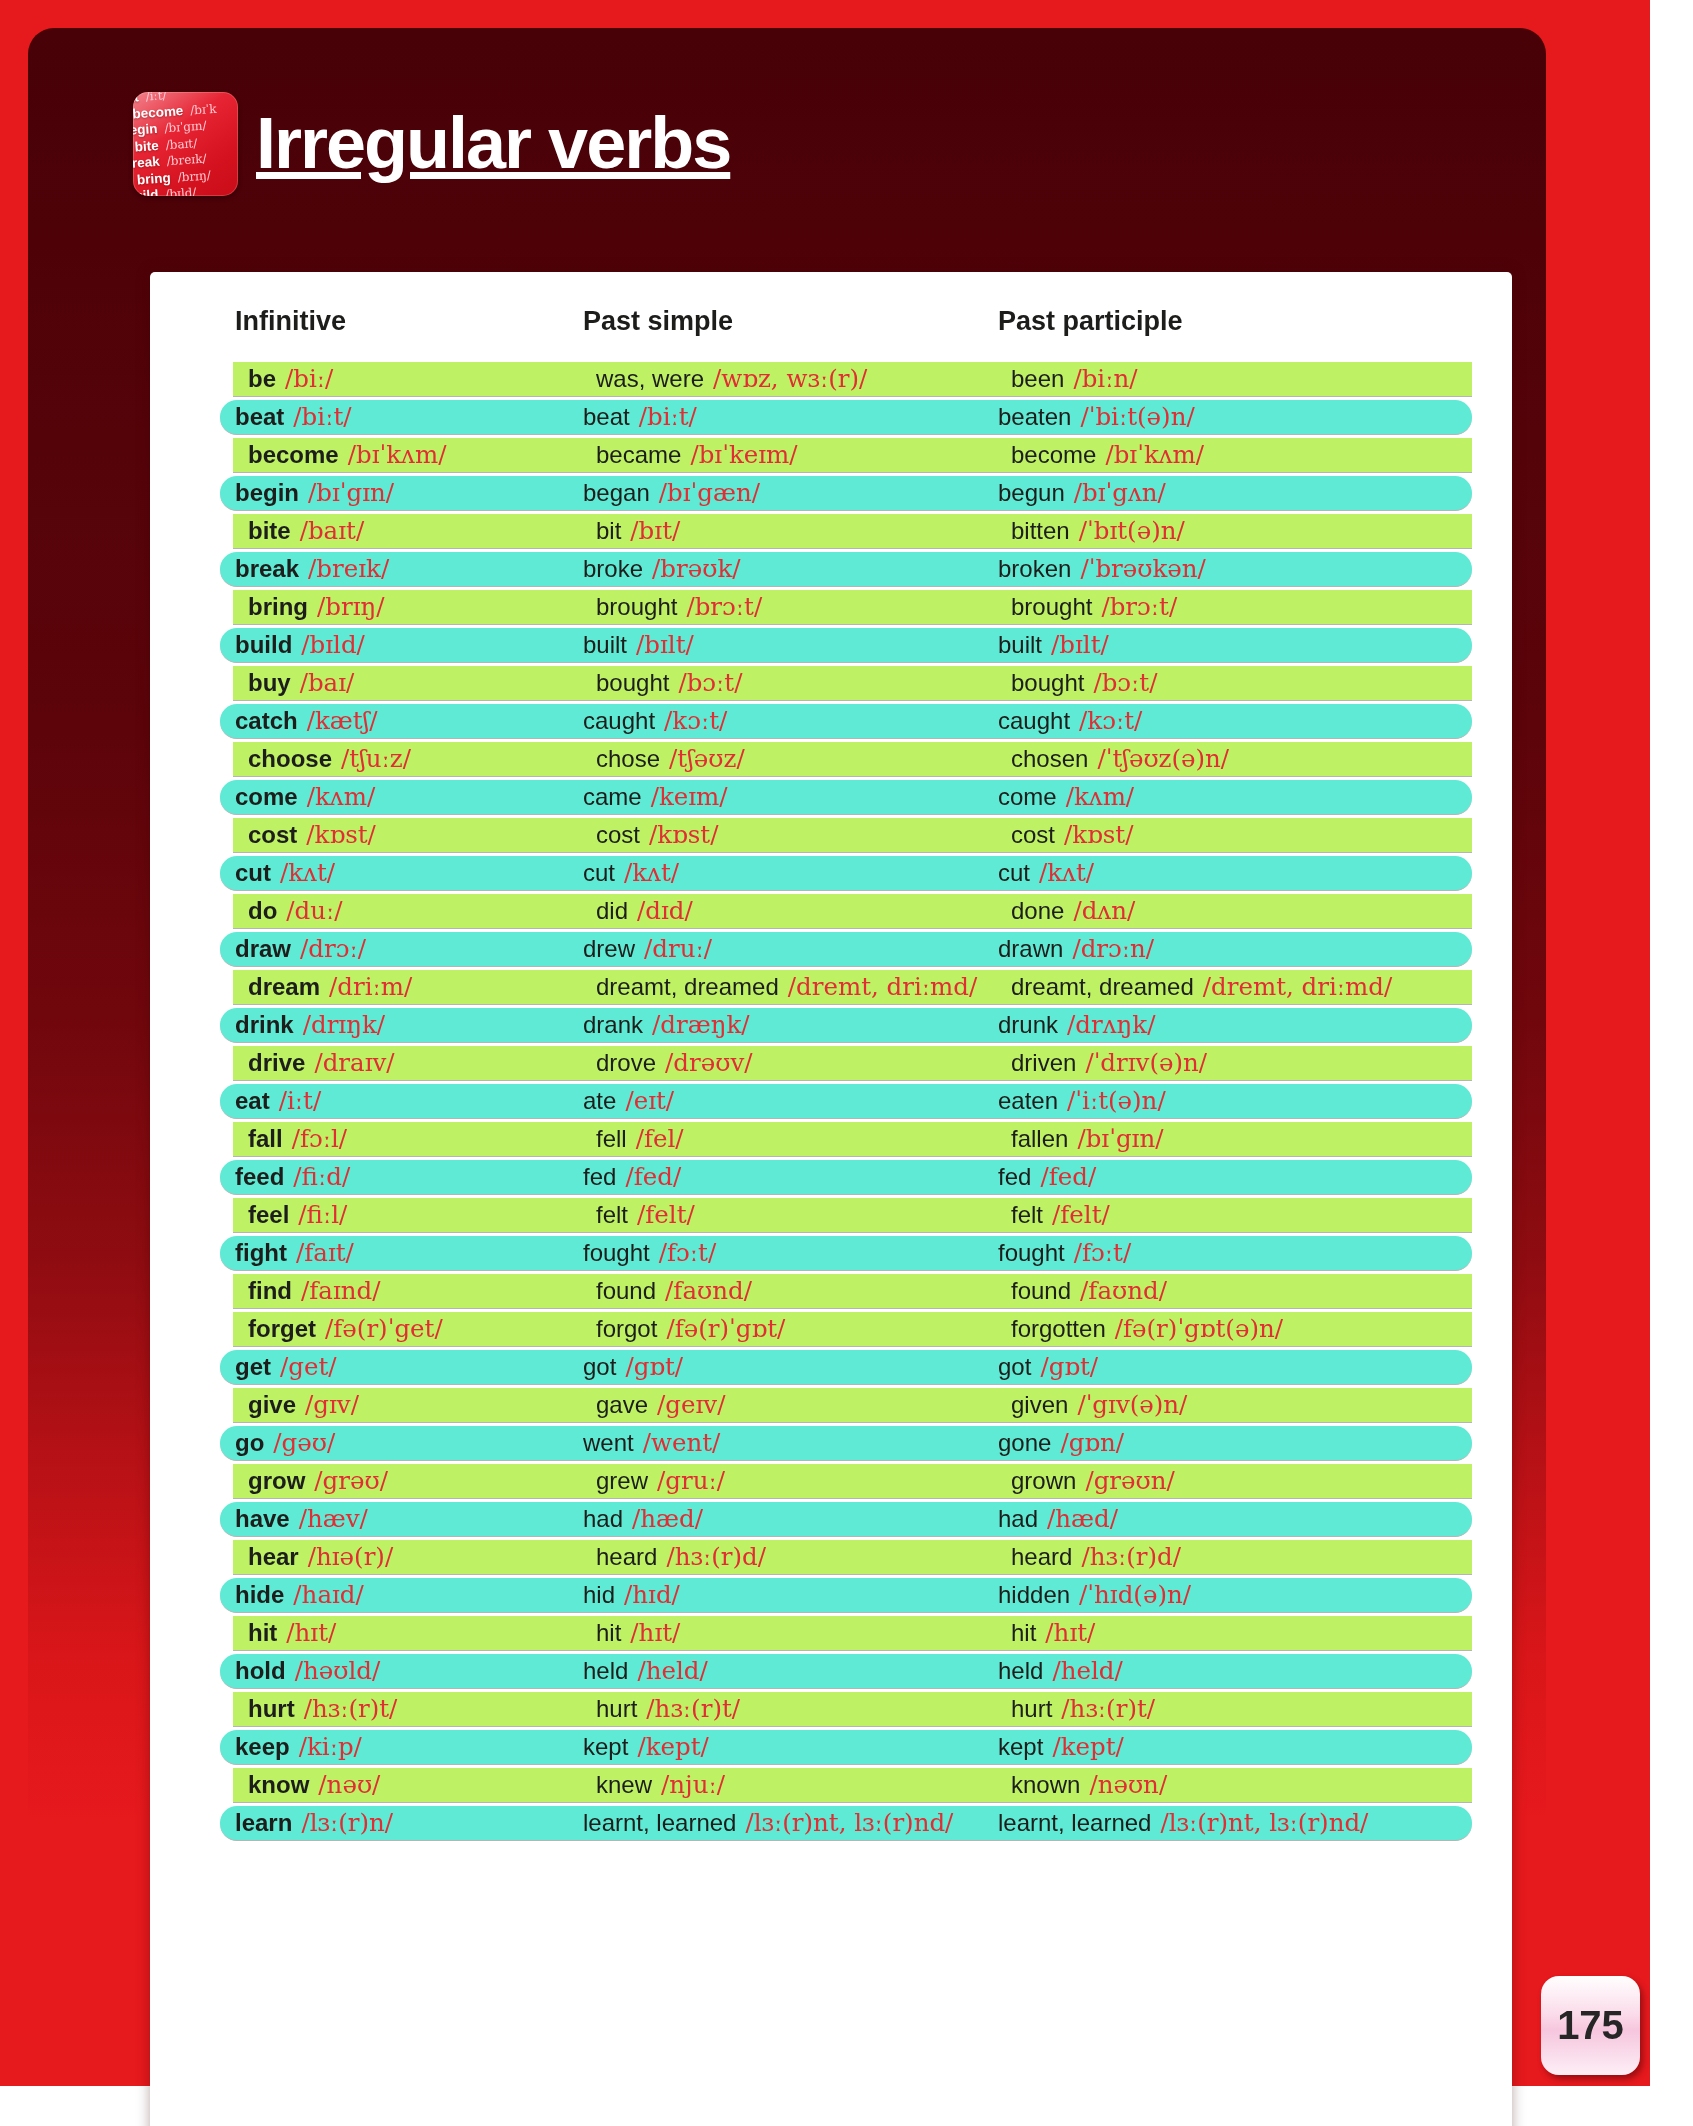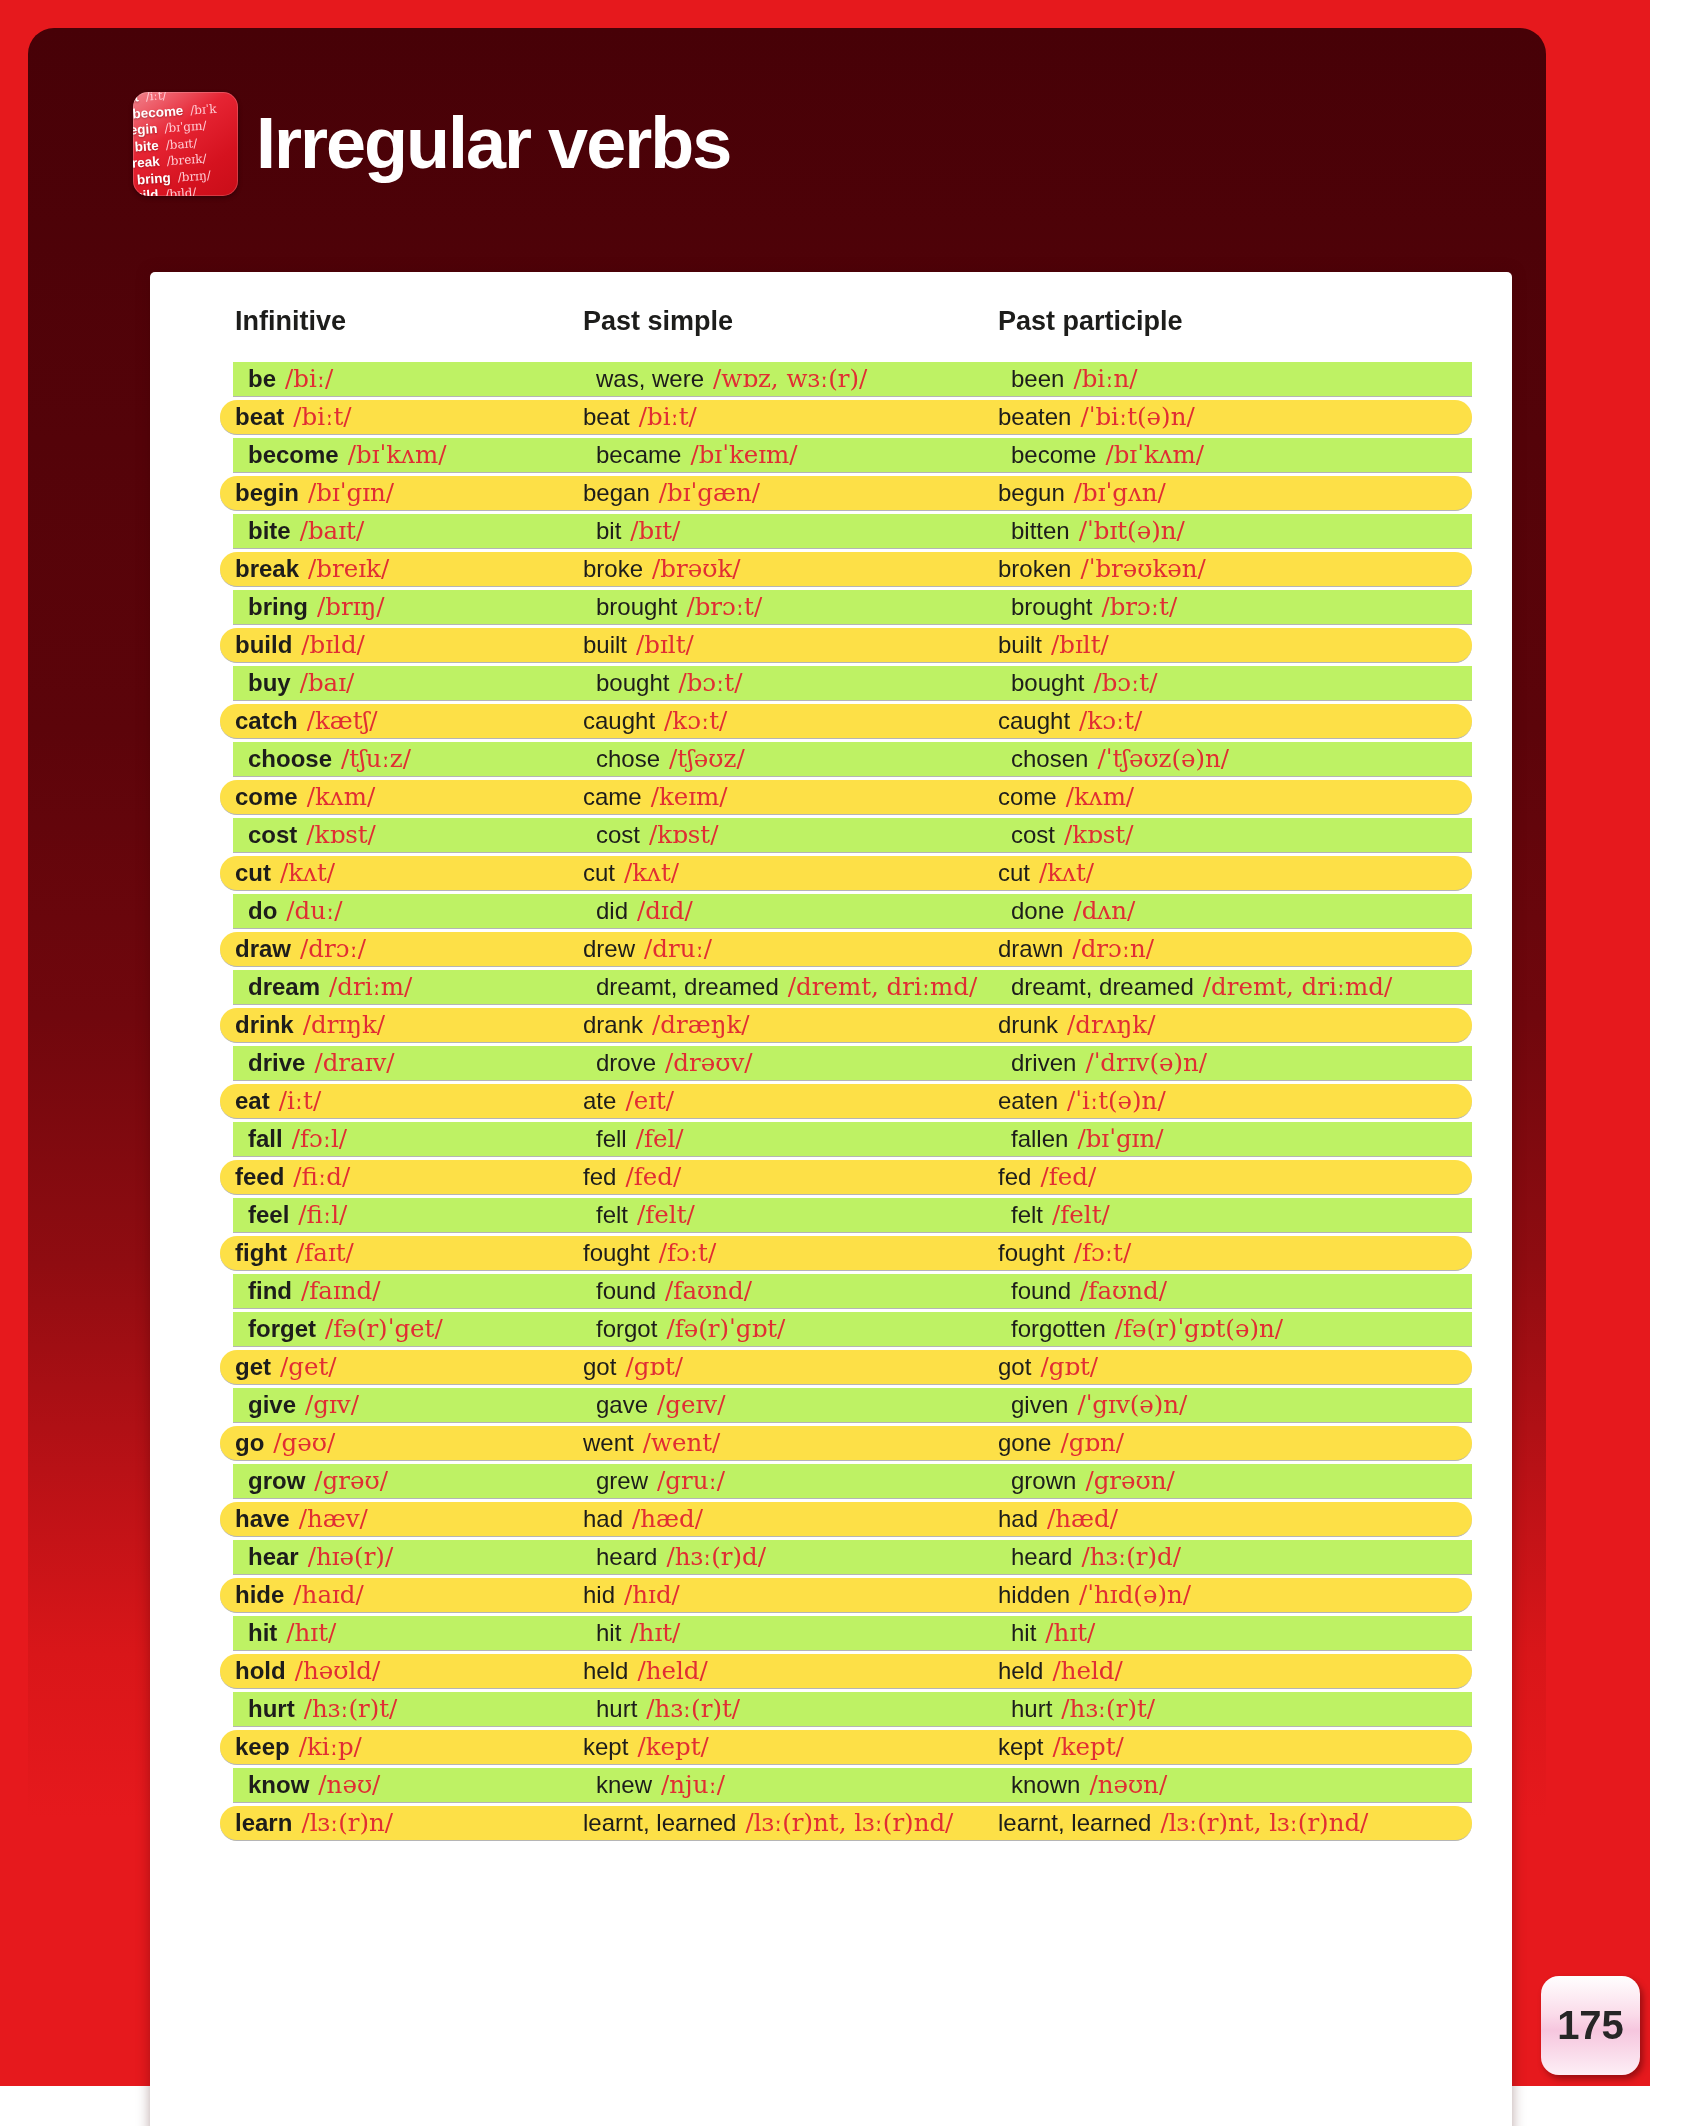--- a/index.html
+++ b/index.html
@@ -20,33 +20,33 @@
     background:linear-gradient(145deg,#f2848e 0%,#e62433 38%,#d5121f 72%,#c90d18 100%);
     overflow:hidden;box-shadow:inset 0 0 0 1px rgba(255,255,255,.18),0 2px 4px rgba(0,0,0,.35);
   }
   .thumb-lines{transform:rotate(-4deg) translate(-10px,-6px);}
   .thumb-lines>div{white-space:nowrap;line-height:15.5px;font-size:13.5px;}
   .thumb-lines>div:nth-child(even){padding-left:12px;}
   .tw{color:#ffffff;font-weight:bold;text-shadow:0 1px 2px rgba(90,0,6,.45);}
   .ti{color:#ffccd4;font-family:"DejaVu Serif",serif;font-size:12px;margin-left:7px;}
   .page-title{
     position:absolute;left:256px;top:88px;height:110px;line-height:110px;
-    font-size:72px;font-weight:bold;color:#ffffff;letter-spacing:-2px;white-space:nowrap;
+    font-size:72px;font-weight:bold;color:#ffffff;letter-spacing:-2px;white-space:nowrap;text-decoration:underline;
   }
   
   .panel{
     position:absolute;left:150px;top:272px;width:1362px;height:2000px;
     background:#ffffff;border-radius:5px;box-shadow:0 0 14px rgba(60,0,6,.35);
   }
   .col-head{position:absolute;top:34px;font-size:27px;font-weight:bold;color:#1d1d1b;white-space:nowrap;}
   .h1{left:85px;} .h2{left:433px;} .h3{left:848px;}
   .tbody{position:absolute;left:70px;top:90px;width:1252px;}
   .row{position:relative;height:34px;border-bottom:1px solid #b5b5b5;margin-bottom:3px;}
   .row-light{background:#bef264;margin-left:13px;}
-  .row-dark{background:#fde047;border-radius:17px;}
+  .row-dark{background:#5eead4;border-radius:17px;}
   .cell{position:absolute;top:0;height:34px;line-height:34px;white-space:nowrap;}
   .c1{left:15px;} .c2{left:363px;} .c3{left:778px;}
   .word{font-size:24px;color:#1d1d1b;}
   .c1 .word{font-weight:bold;}
   .ipa{font-family:"DejaVu Serif",serif;font-size:24.5px;color:#e12d33;margin-left:9px;}
   
   .page-badge{
     position:absolute;left:1541px;top:1976px;width:99px;height:99px;border-radius:18px;
     background:linear-gradient(180deg,#ffffff 0%,#fbdcea 38%,#f6c6de 55%,#fdeff6 100%);
     box-shadow:3px 4px 6px rgba(60,0,5,.45);

